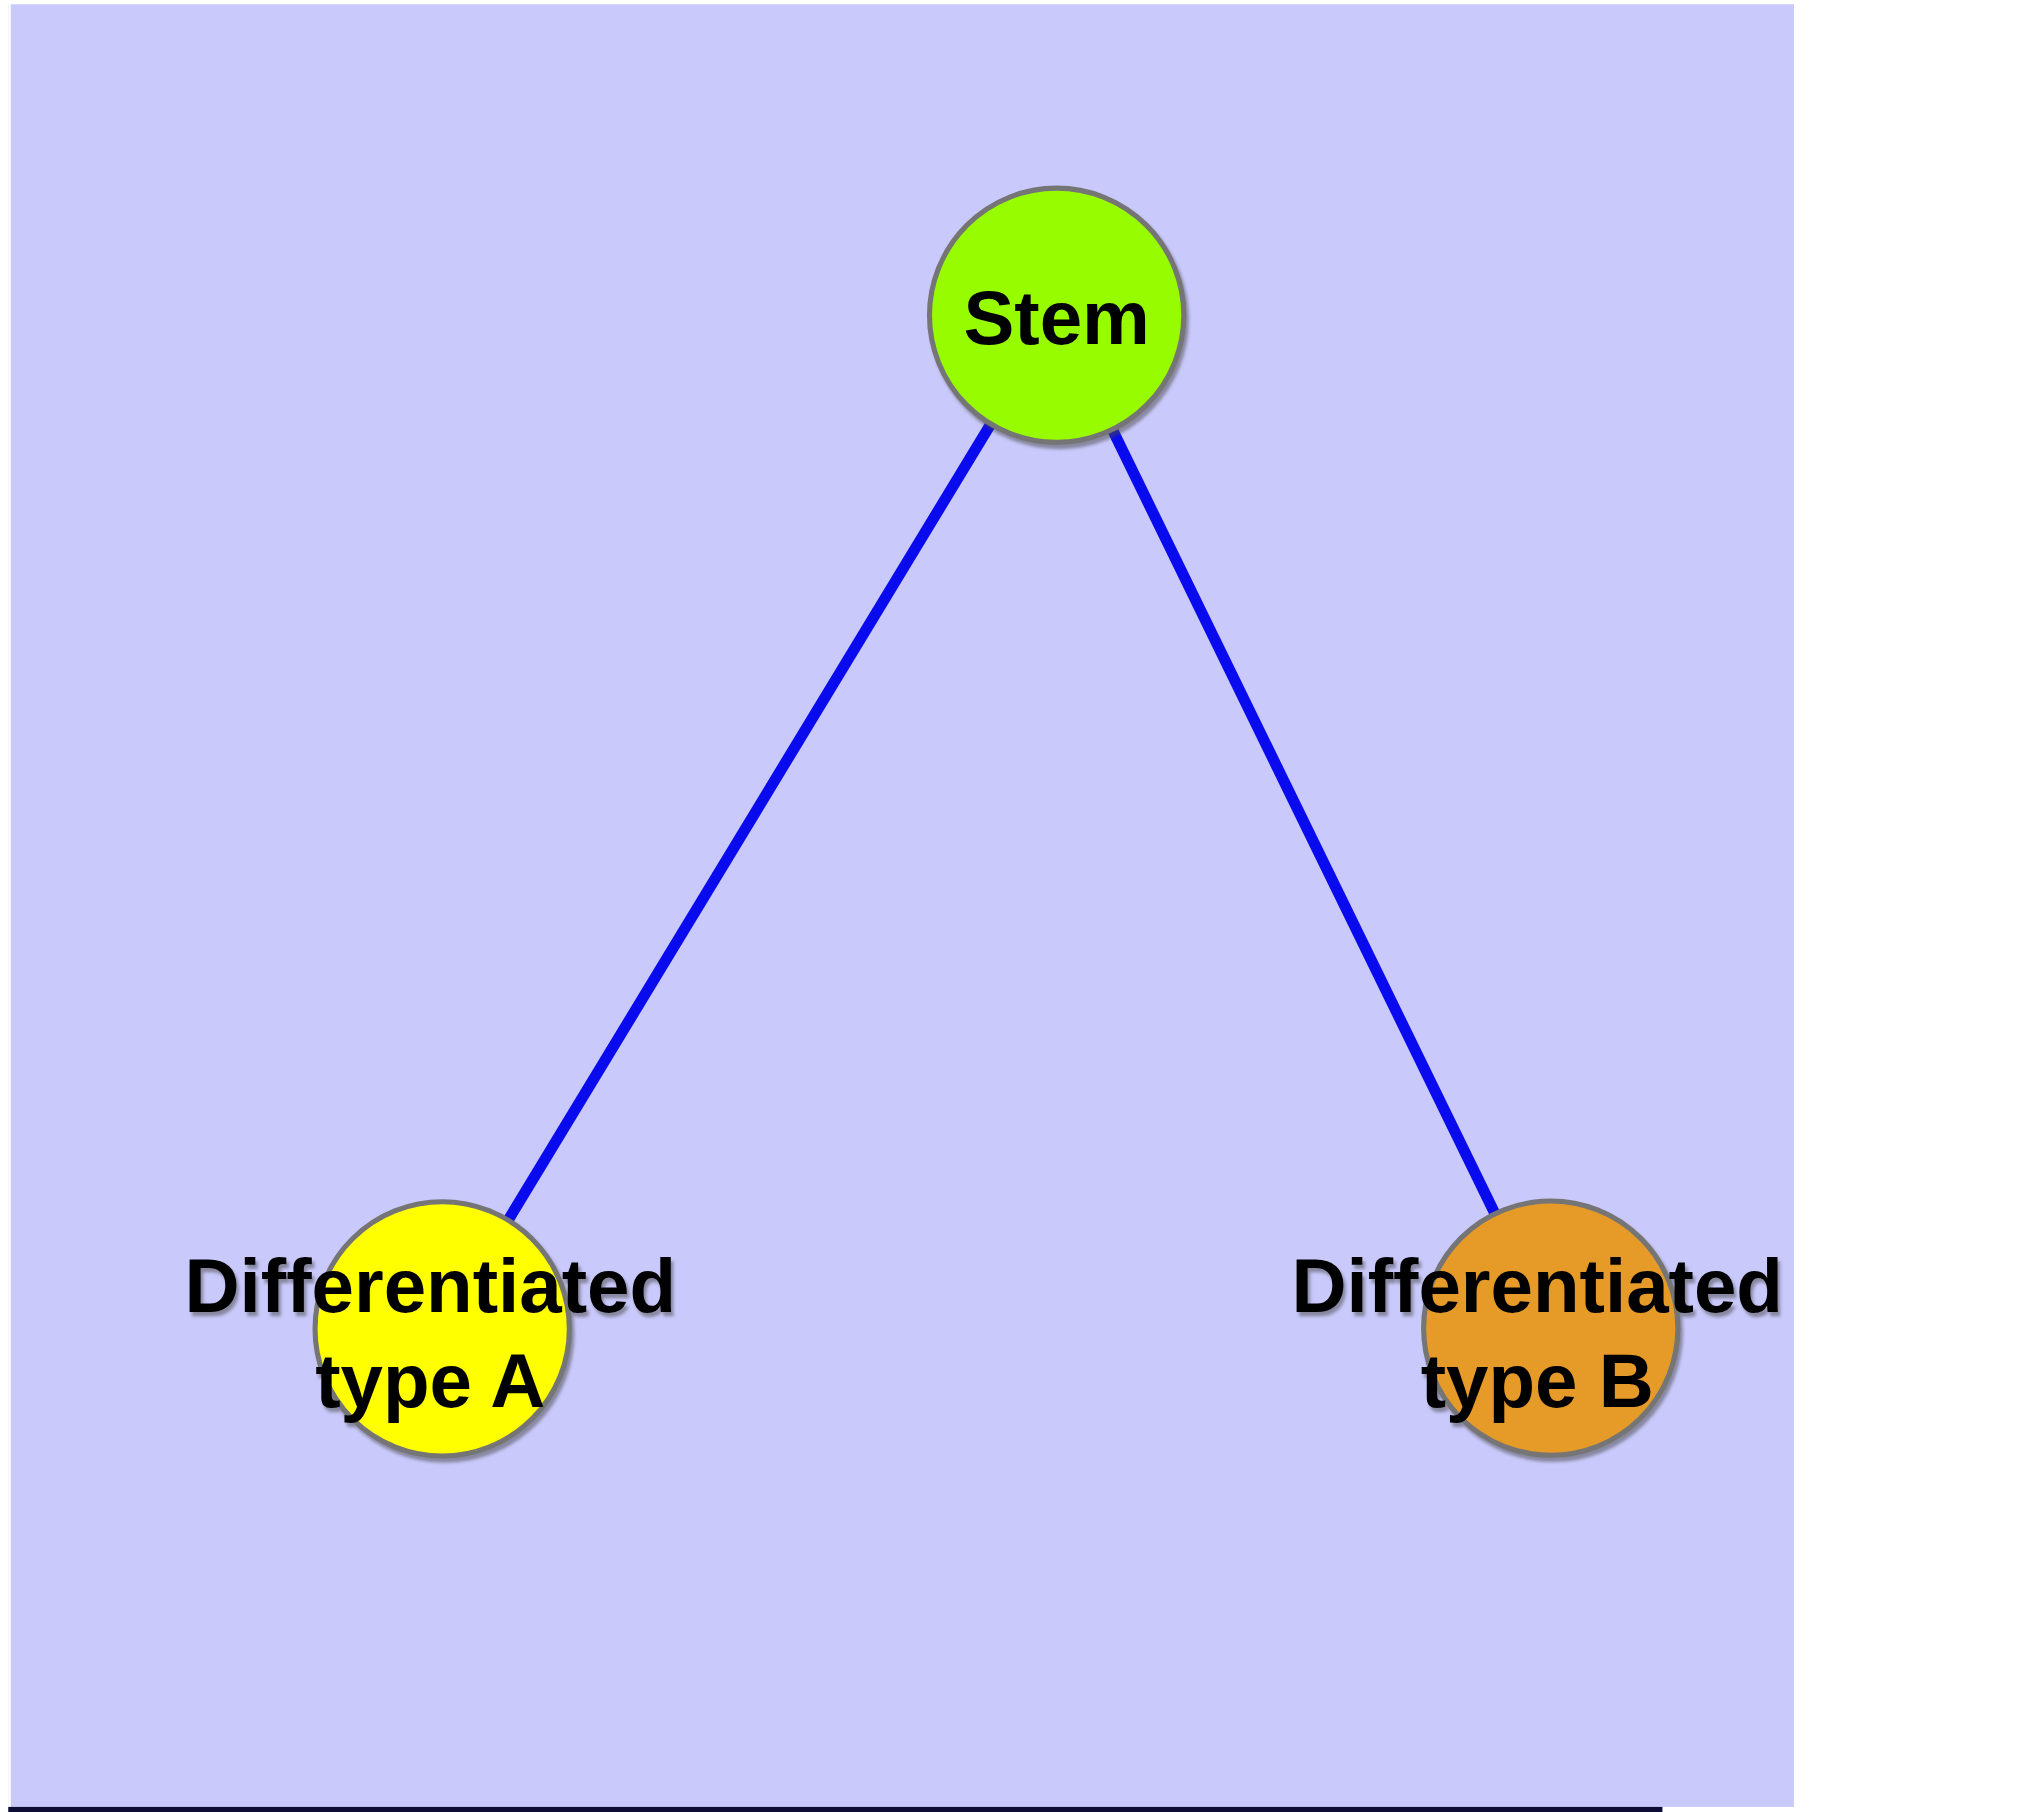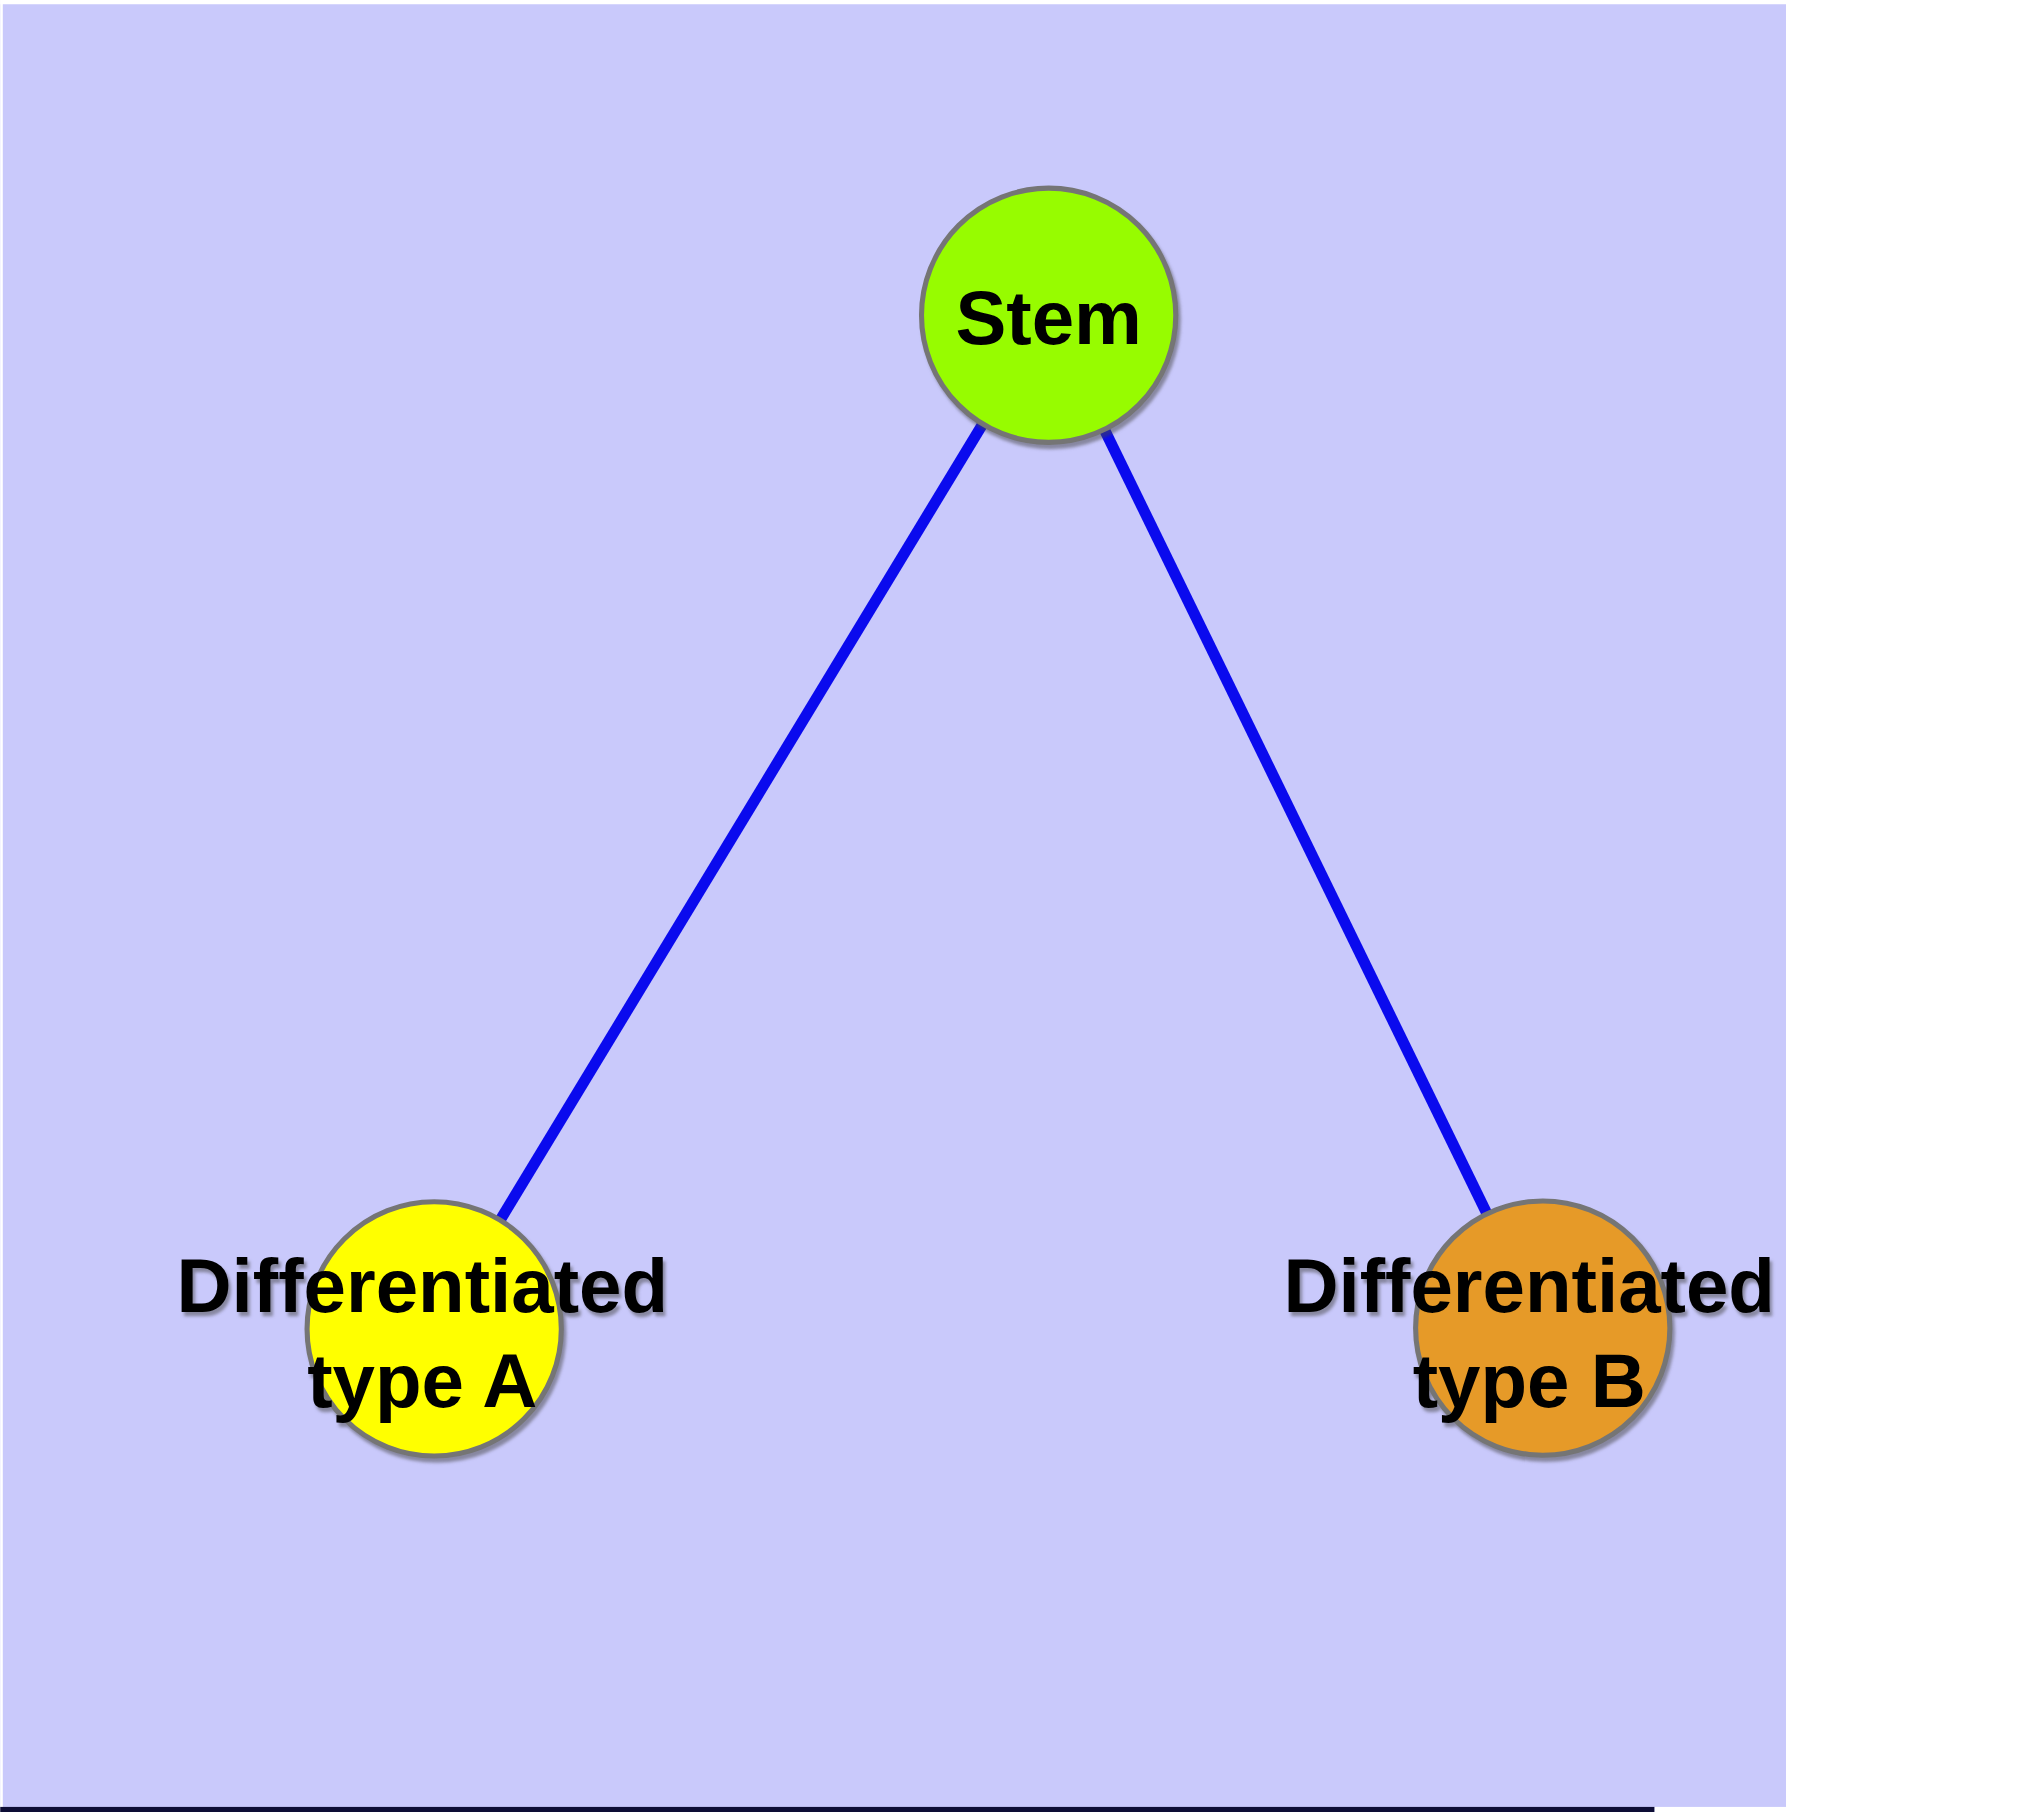--- a/index.html
+++ b/index.html
@@ -6,20 +6,21 @@
     margin: 0;
     padding: 0;
     background: #ffffff;
   }
   .stage {
     position: relative;
     width: 1786px;
     height: 1812px;
     overflow: hidden;
     font-family: "Liberation Sans", sans-serif;
+    margin-left: 8px;
   }
   svg.graph {
     display: block;
     width: 2021px;
     height: 1812px;
   }
   .edge {
     stroke-width: 13px;
     stroke-linecap: butt;
   }

